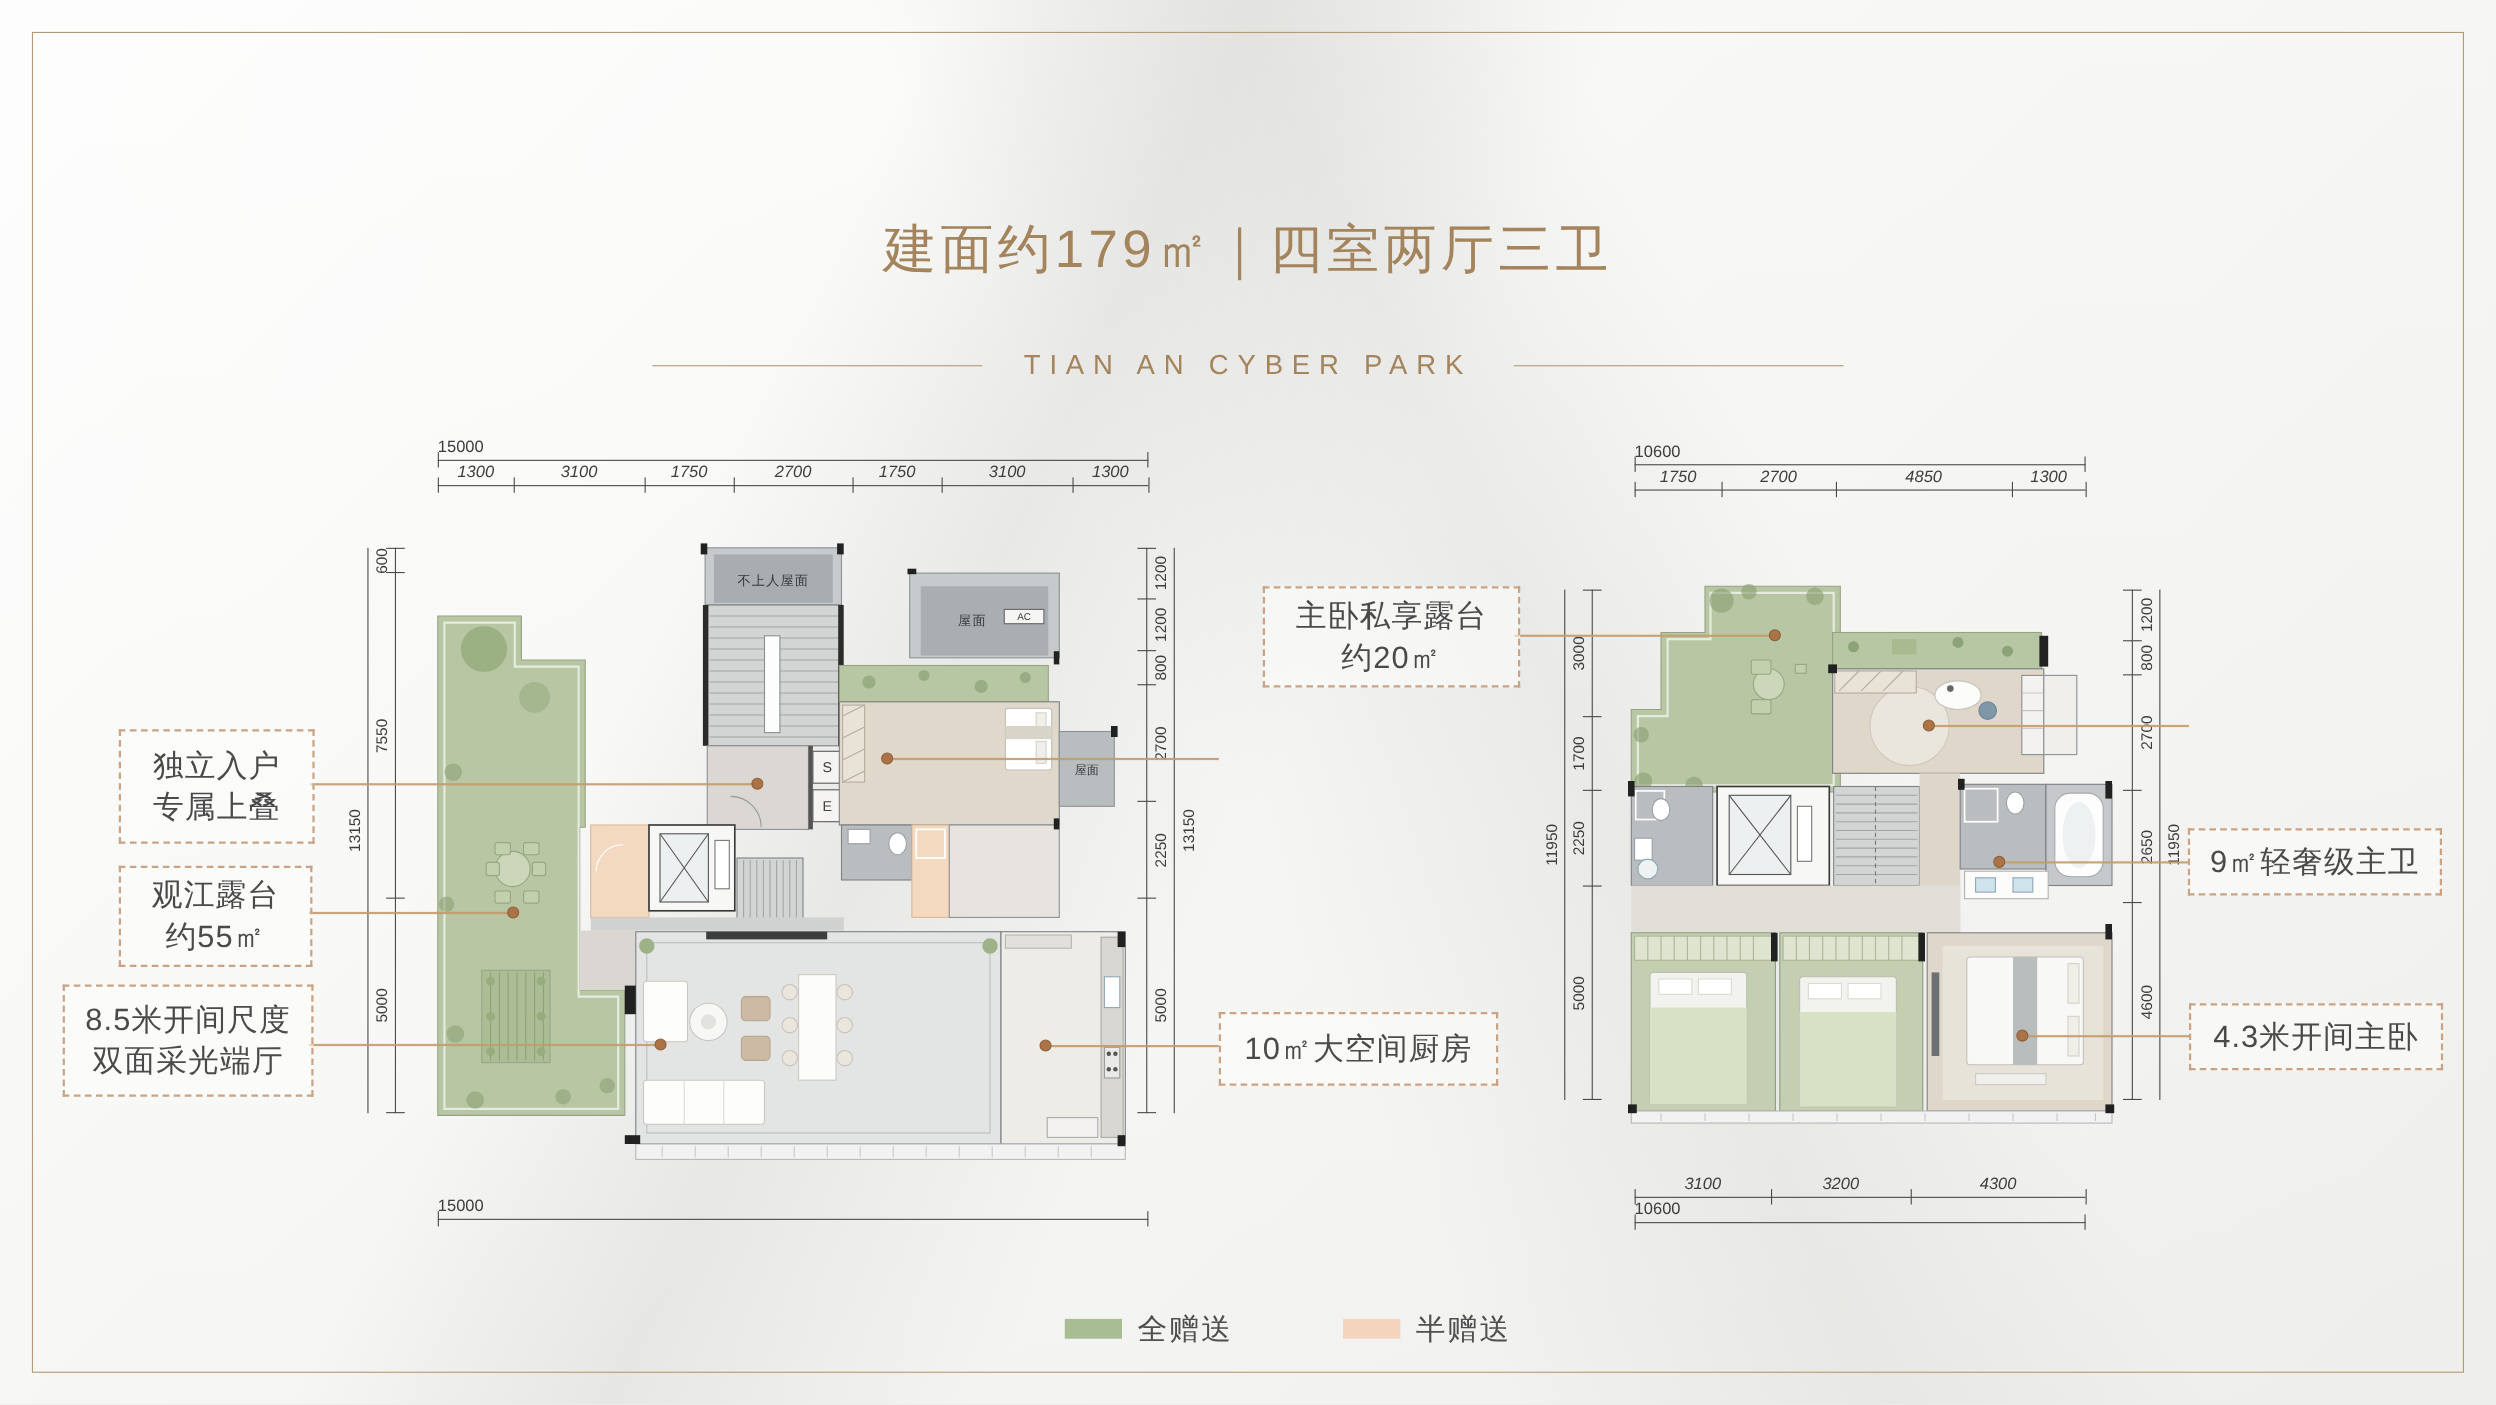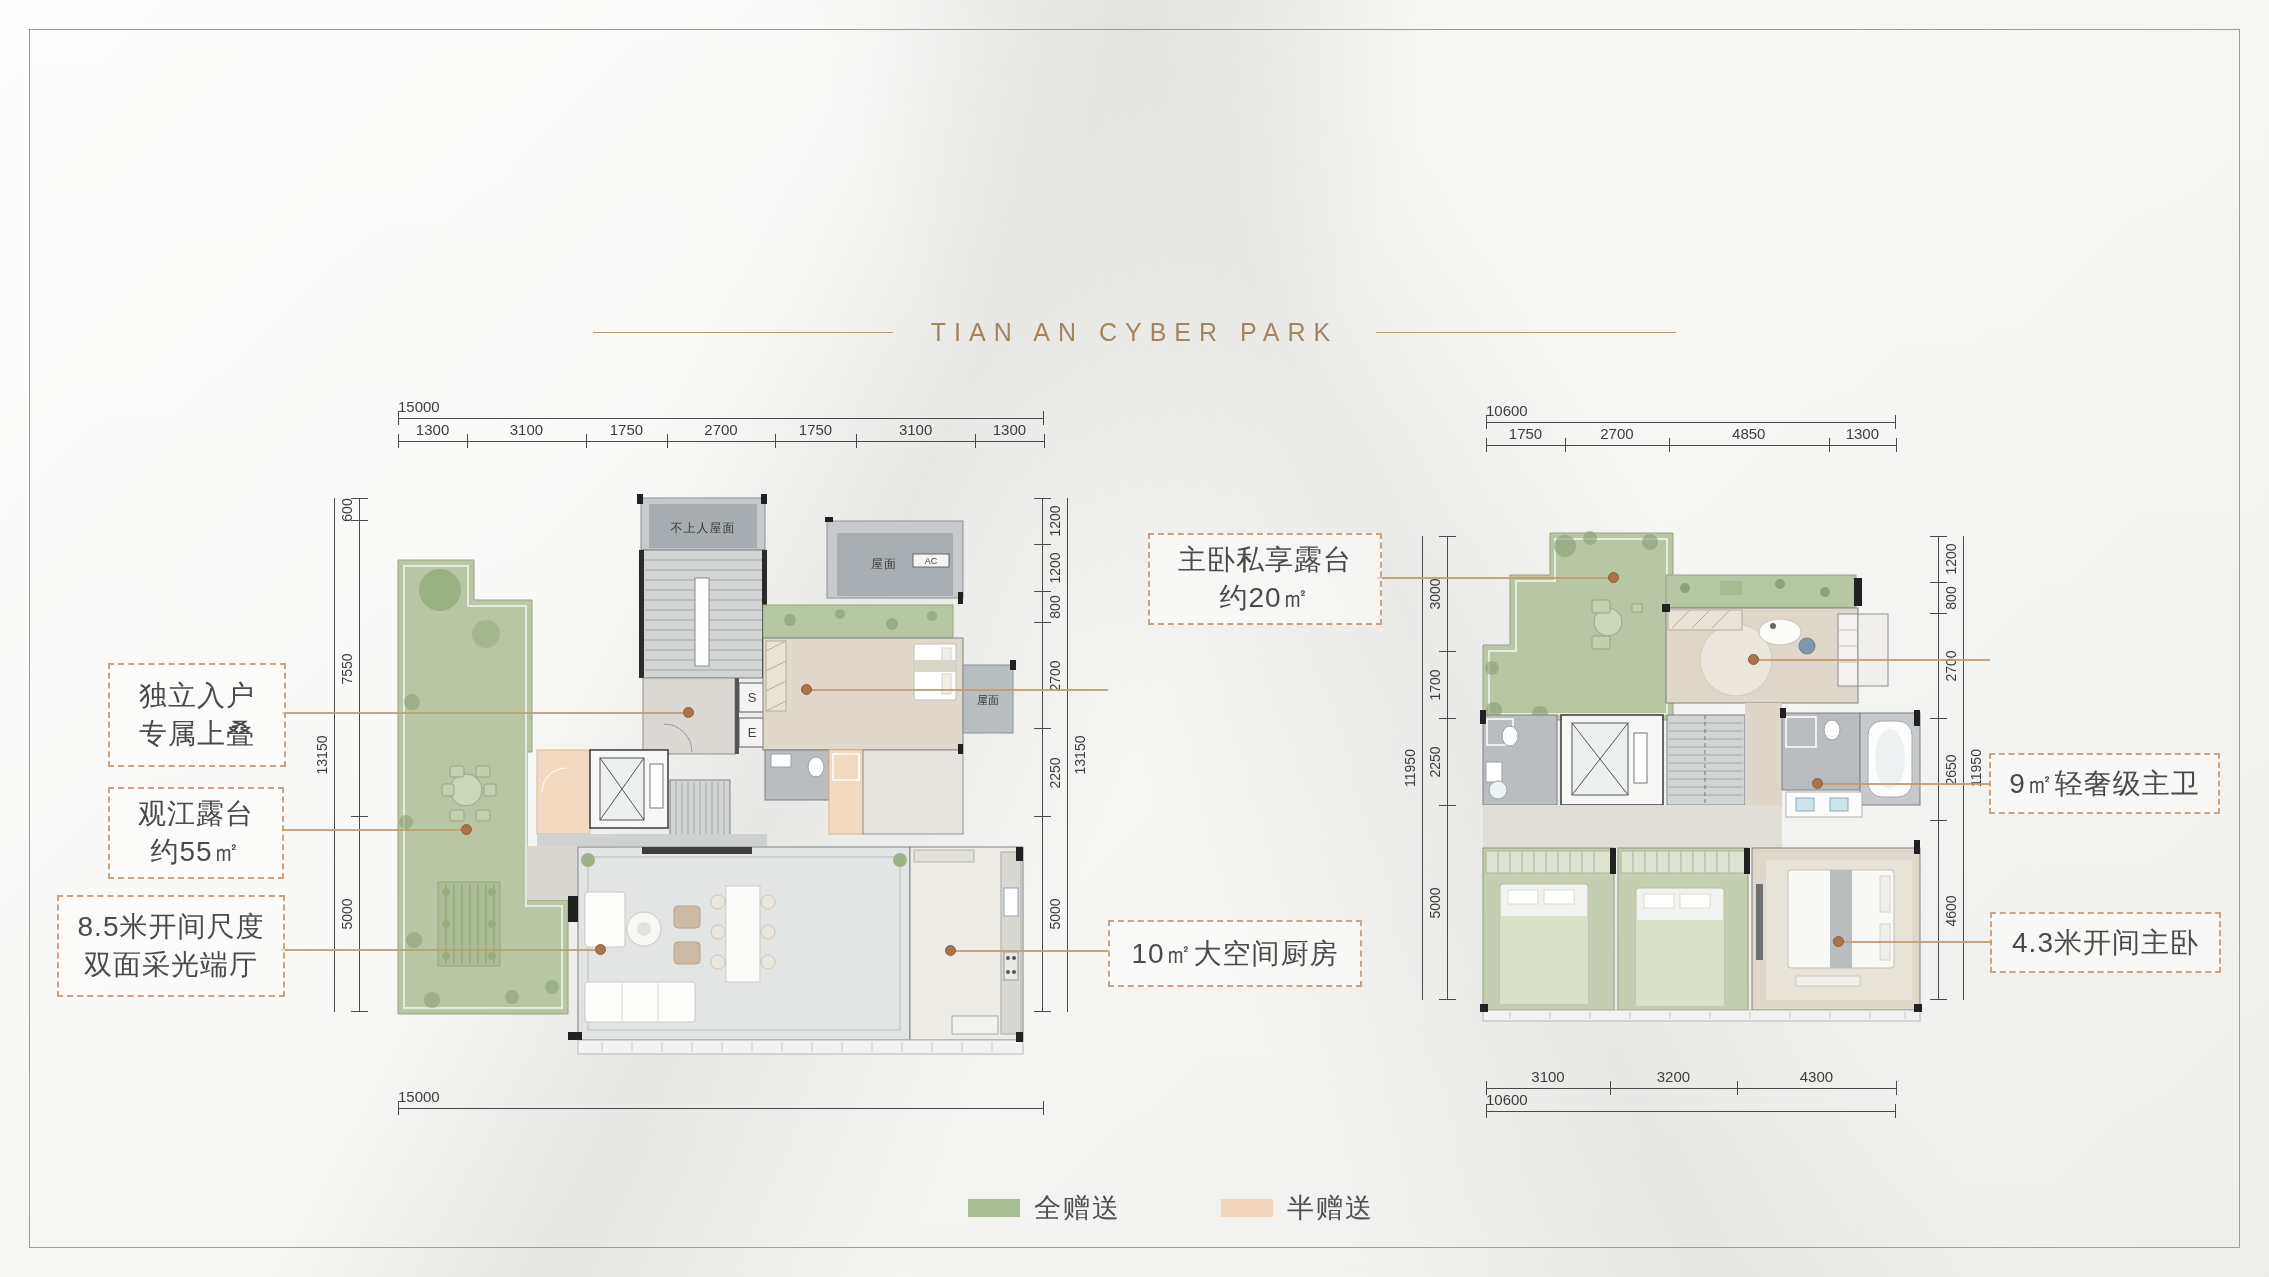--- a/index.html
+++ b/index.html
@@ -19,21 +19,21 @@
     font-size:48px;color:#a3845c;letter-spacing:4px;}
   .brand-row{position:absolute;top:318px;left:0;width:100%;display:flex;align-items:center;justify-content:center;gap:38px;}
   .brand-line{width:300px;height:1px;background:#b49a73;}
   .brand{font-size:25px;color:#a3845c;letter-spacing:8px;}
 
   
   .h-ruler{position:absolute;color:#3d3d3d;}
   .dim-total{position:relative;height:22px;line-height:22px;border-bottom:1px solid #4a4a4a;text-align:left;font-size:15px;}
   .dim-total::before,.dim-total::after{content:'';position:absolute;bottom:-7px;width:1px;height:14px;background:#4a4a4a;}
   .dim-total::before{left:0;}.dim-total::after{right:0;}
-  .dim-segs{display:flex;height:22px;line-height:22px;border-bottom:1px solid #4a4a4a;position:relative;font-size:15px;}
+  .dim-segs{display:flex;height:22px;line-height:22px;border-bottom:1px solid #4a4a4a;position:relative;font-size:15px;font-style:italic;}
   .dim-segs::before{content:'';position:absolute;left:0;bottom:-7px;width:1px;height:14px;background:#4a4a4a;}
   .dim-seg{position:relative;text-align:center;white-space:nowrap;}
   .dim-seg::after{content:'';position:absolute;right:-1px;bottom:-7px;width:1px;height:14px;background:#4a4a4a;}
 
   .v-ruler{position:absolute;display:flex;color:#3d3d3d;font-size:14px;}
   .v-total{position:relative;width:24px;}
   .v-segs{display:flex;flex-direction:column;width:24px;}
   .v-seg{position:relative;}
   .vlbl{position:absolute;top:50%;left:50%;transform:translate(-50%,-50%) rotate(-90deg);white-space:nowrap;line-height:1;}
   .side-left .v-total,.side-left .v-segs{border-right:1px solid #4a4a4a;}
@@ -60,20 +60,21 @@
   svg{position:absolute;}
   svg text{font-family:"Liberation Sans","DejaVu Sans",sans-serif;}
 </style>
 </head>
 <body>
 
 <div class="poster">
   <div class="wm"></div>
   <div class="frame"></div>
 
+  <div class="subtitle">建面约179㎡｜四室两厅三卫</div>
   <div class="brand-row">
     <div class="brand-line"></div>
     <div class="brand">TIAN AN CYBER PARK</div>
     <div class="brand-line"></div>
   </div>
 
   <svg style="left:392px;top:492px" width="660" height="572" viewBox="0 0 660 572">
     <g>
       <path d="M6,68 L82,68 L82,108 L140,108 L140,260 L135,260 L135,408 L176,408 L176,522 L6,522 Z" fill="#b8c6a4" stroke="#96a383"></path>
       <path d="M12,74 L76,74 L76,114 L134,114 L134,414 L170,414 L170,516 L12,516 Z" fill="none" stroke="#ffffff" stroke-width="2" opacity="0.65"></path>

